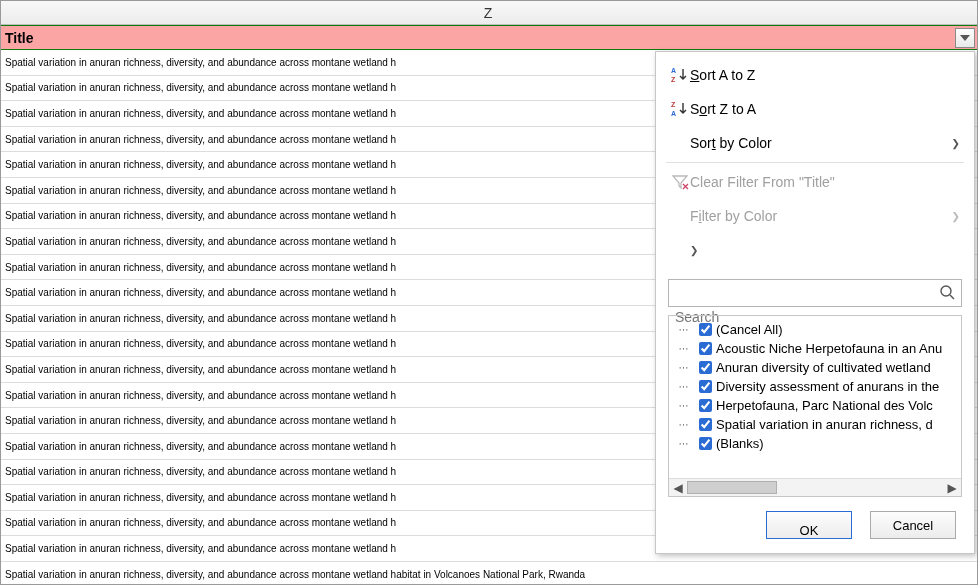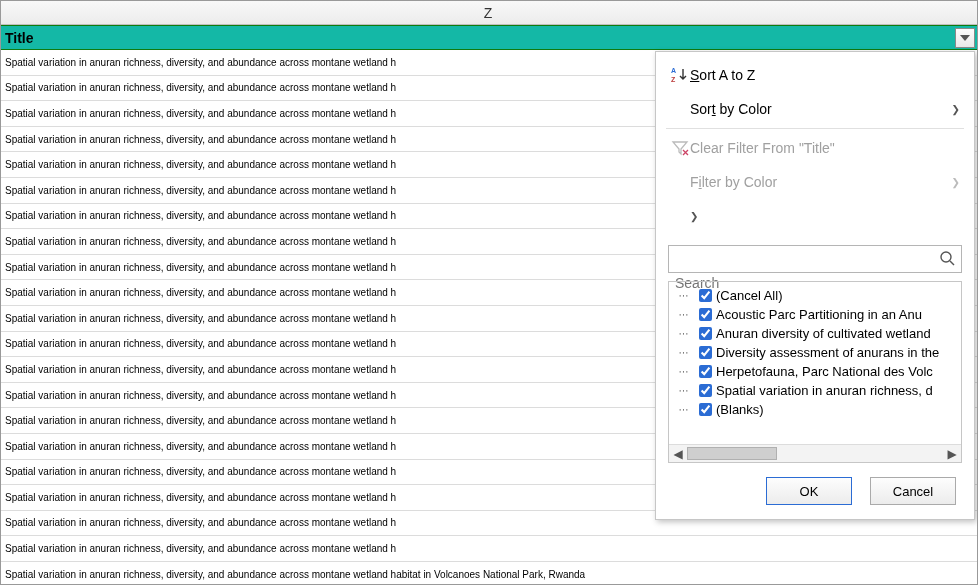--- a/index.html
+++ b/index.html
@@ -27,21 +27,21 @@
   }
   .table-wrap {
     position: absolute;
     top: 24px;
     left: 0;
     right: 0;
     bottom: 0;
   }
   .header-row {
     height: 25px;
-    background: #14b8a6;
+    background: #fca5a5;
     border-top: 1.5px solid #0f7b0f;
     border-bottom: 1.5px solid #0f7b0f;
     display: flex;
     align-items: center;
     padding-left: 4px;
     font-weight: 700;
     position: relative;
   }
   .filter-btn {
     position: absolute;
@@ -184,20 +184,21 @@
     border: 1px solid #aaa;
     background: linear-gradient(#fdfdfd, #ececec);
     font-size: 13px;
     cursor: pointer;
     display: flex;
     align-items: center;
     justify-content: center;
   }
   .btn.primary {
     border: 1.5px solid #2b6cd4;
+    align-items: flex-end;
   }
 </style>
 </head>
 <body>
 
 <div class="col-header-bar">
   <span>Z</span>
 </div>
 
 <div class="table-wrap">
@@ -282,20 +283,30 @@
       <span class="menu-icon">
         <svg width="18" height="18" viewBox="0 0 18 18">
           <text x="0" y="7" font-size="7" fill="#2b6cd4" font-weight="bold">A</text>
           <text x="0" y="16" font-size="7" fill="#bb3a3a" font-weight="bold">Z</text>
           <path d="M12 3 L12 13 M9 10 L12 13 L15 10" stroke="#333" stroke-width="1.4" fill="none"></path>
         </svg>
       </span>
       <span class="menu-label"><u>S</u>ort A to Z</span>
     </div>
     <div class="menu-item">
+      <span class="menu-icon">
+        <svg width="18" height="18" viewBox="0 0 18 18">
+          <text x="0" y="7" font-size="7" fill="#bb3a3a" font-weight="bold">Z</text>
+          <text x="0" y="16" font-size="7" fill="#2b6cd4" font-weight="bold">A</text>
+          <path d="M12 3 L12 13 M9 10 L12 13 L15 10" stroke="#333" stroke-width="1.4" fill="none"></path>
+        </svg>
+      </span>
+      <span class="menu-label">S<u>o</u>rt Z to A</span>
+    </div>
+    <div class="menu-item">
       <span class="menu-spacer"></span>
       <span class="menu-label">Sor<u>t</u> by Color</span>
       <span class="menu-chevron">❯</span>
     </div>
     <div class="menu-sep-line"></div>
     <div class="menu-item disabled">
       <span class="menu-icon">
         <svg width="18" height="18" viewBox="0 0 18 18">
           <path d="M2 3 L16 3 L10 10 L10 15 L8 13 L8 10 Z" fill="none" stroke="#bbb" stroke-width="1.3"></path>
           <path d="M12 11 L17 16 M17 11 L12 16" stroke="#c46" stroke-width="1.3"></path>
@@ -327,21 +338,21 @@
   <div class="checklist-wrap">
     <div class="checklist" id="checklist">
         <div class="check-row">
           <span class="dots">⋯</span>
           <input type="checkbox" checked="" style="">
           <span>(Cancel All)</span>
         </div>
         <div class="check-row">
           <span class="dots">⋯</span>
           <input type="checkbox" checked="" style="">
-          <span>Acoustic Parc Partitioning in an Anu</span>
+          <span>Acoustic Niche Herpetofauna in an Anu</span>
         </div>
         <div class="check-row">
           <span class="dots">⋯</span>
           <input type="checkbox" checked="" style="">
           <span>Anuran diversity of cultivated wetland</span>
         </div>
         <div class="check-row">
           <span class="dots">⋯</span>
           <input type="checkbox" checked="" style="">
           <span>Diversity assessment of anurans in the</span>

